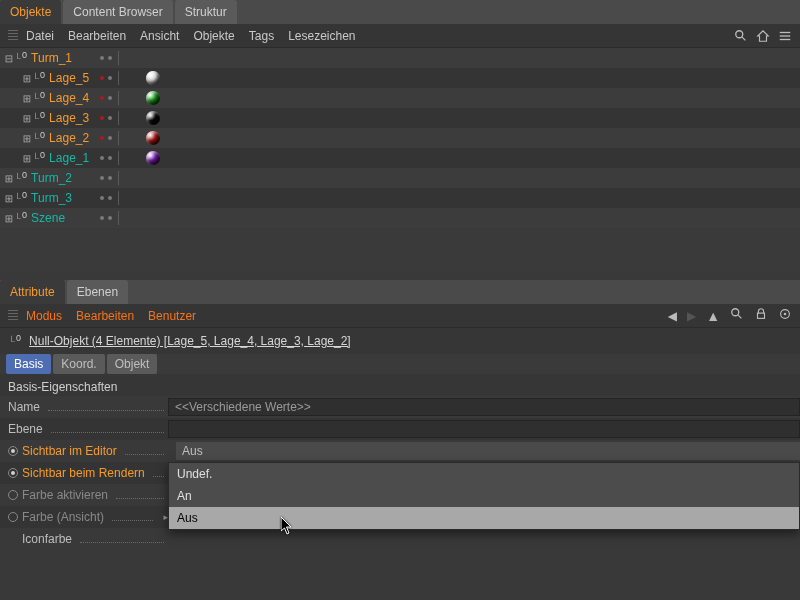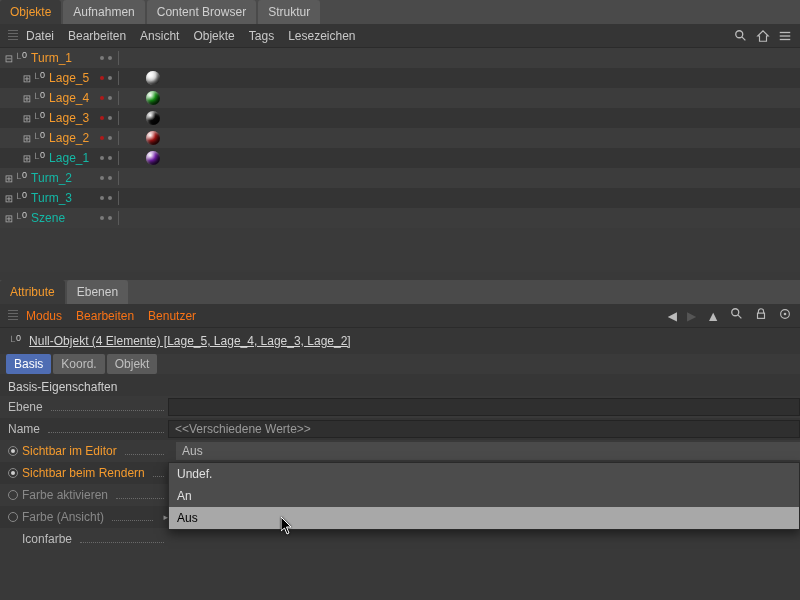--- a/index.html
+++ b/index.html
@@ -83,23 +83,20 @@
   .cursor svg { filter: drop-shadow(0 0 1px rgba(0,0,0,.9)); }
 
   .panels { position:relative; }
 </style>
 </head>
 <body>
 
 <div class="tabrow">
   <div class="tab active">
       <span>Objekte</span>
-    </div>
-  <div class="tab">
-      <span>Aufnahmen</span>
     </div>
   <div class="tab">
       <span>Content Browser</span>
     </div>
   <div class="tab">
       <span>Struktur</span>
     </div>
   <div class="space"></div>
 </div>
 
@@ -324,35 +321,35 @@
 </div>
 
 <div class="sect">
     <span>Basis-Eigenschaften</span>
   </div>
 
 <div class="panels">
 
   <div class="proprow">
     <div class="propkey">
+        <span class="klabel">Name</span>
+        <span class="dots"></span>
+      </div>
+    <div class="valfield">
+        <span style="color:#9a9a9a">&lt;&lt;Verschiedene Werte&gt;&gt;</span>
+      </div>
+  </div>
+
+  <div class="proprow">
+    <div class="propkey">
         <span class="klabel">Ebene</span>
         <span class="dots"></span>
       </div>
     <div class="valfield">
         <span></span>
-      </div>
-  </div>
-
-  <div class="proprow">
-    <div class="propkey">
-        <span class="klabel">Name</span>
-        <span class="dots"></span>
-      </div>
-    <div class="valfield">
-        <span style="color:#9a9a9a">&lt;&lt;Verschiedene Werte&gt;&gt;</span>
       </div>
   </div>
 
   <div class="proprow">
     <div class="propkey">
         <span class="radio on"></span>
         <span class="klabel hot">Sichtbar im Editor</span>
         <span class="dots"></span>
       </div>
     <div class="propval" style="background:#4a4a4a">

